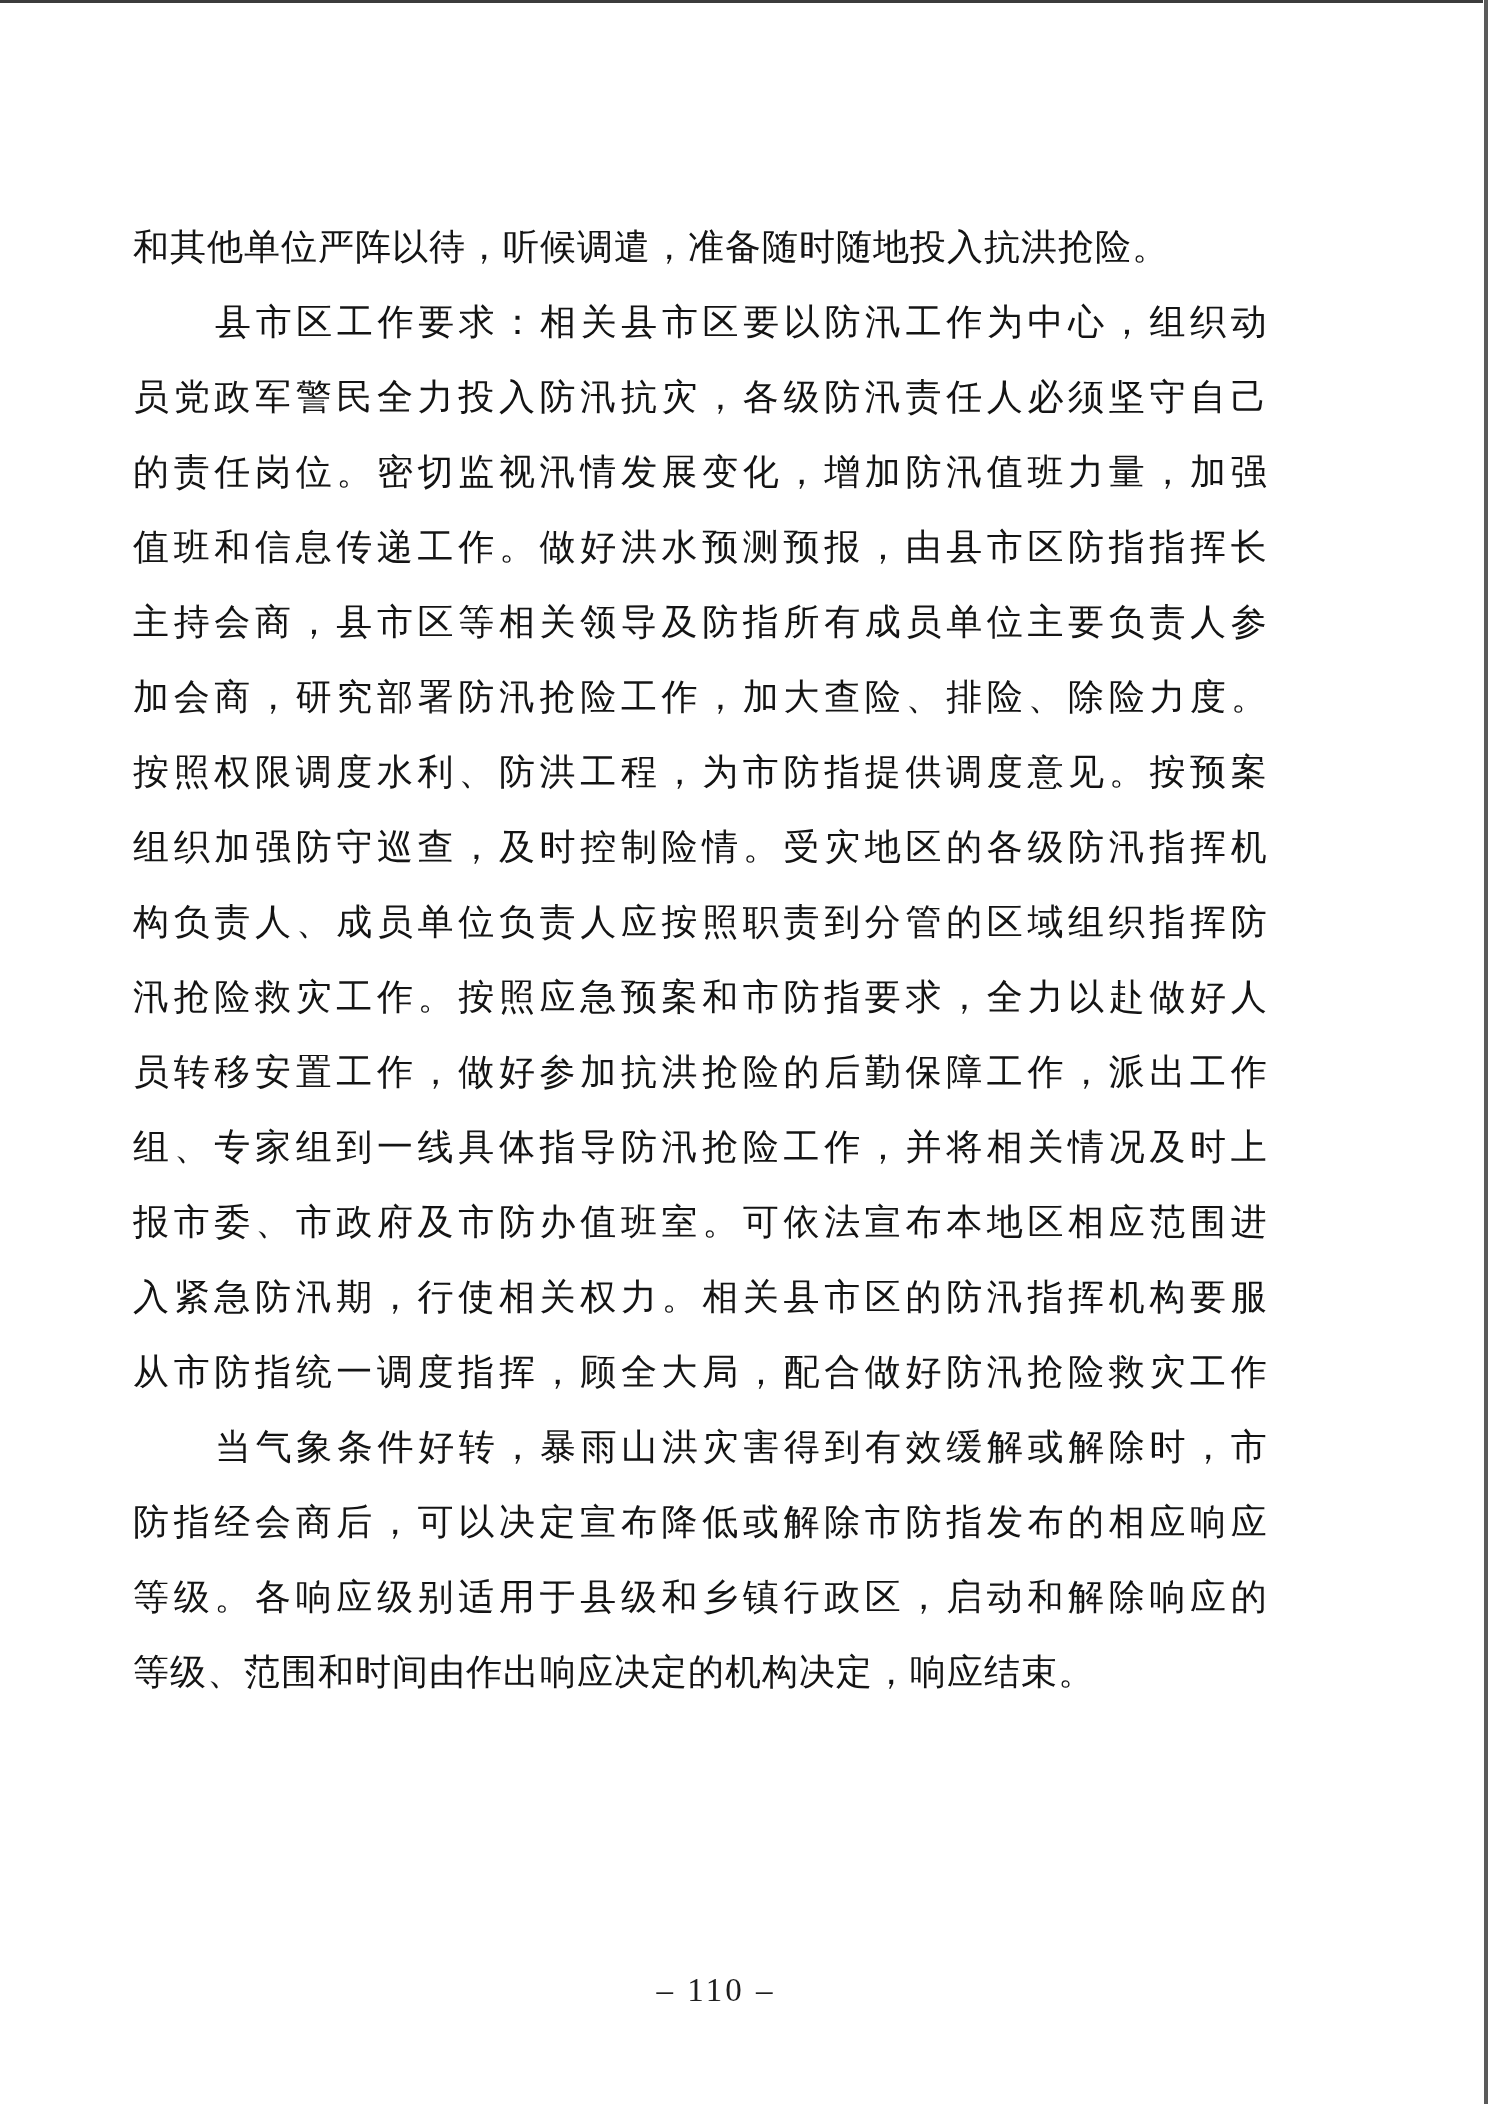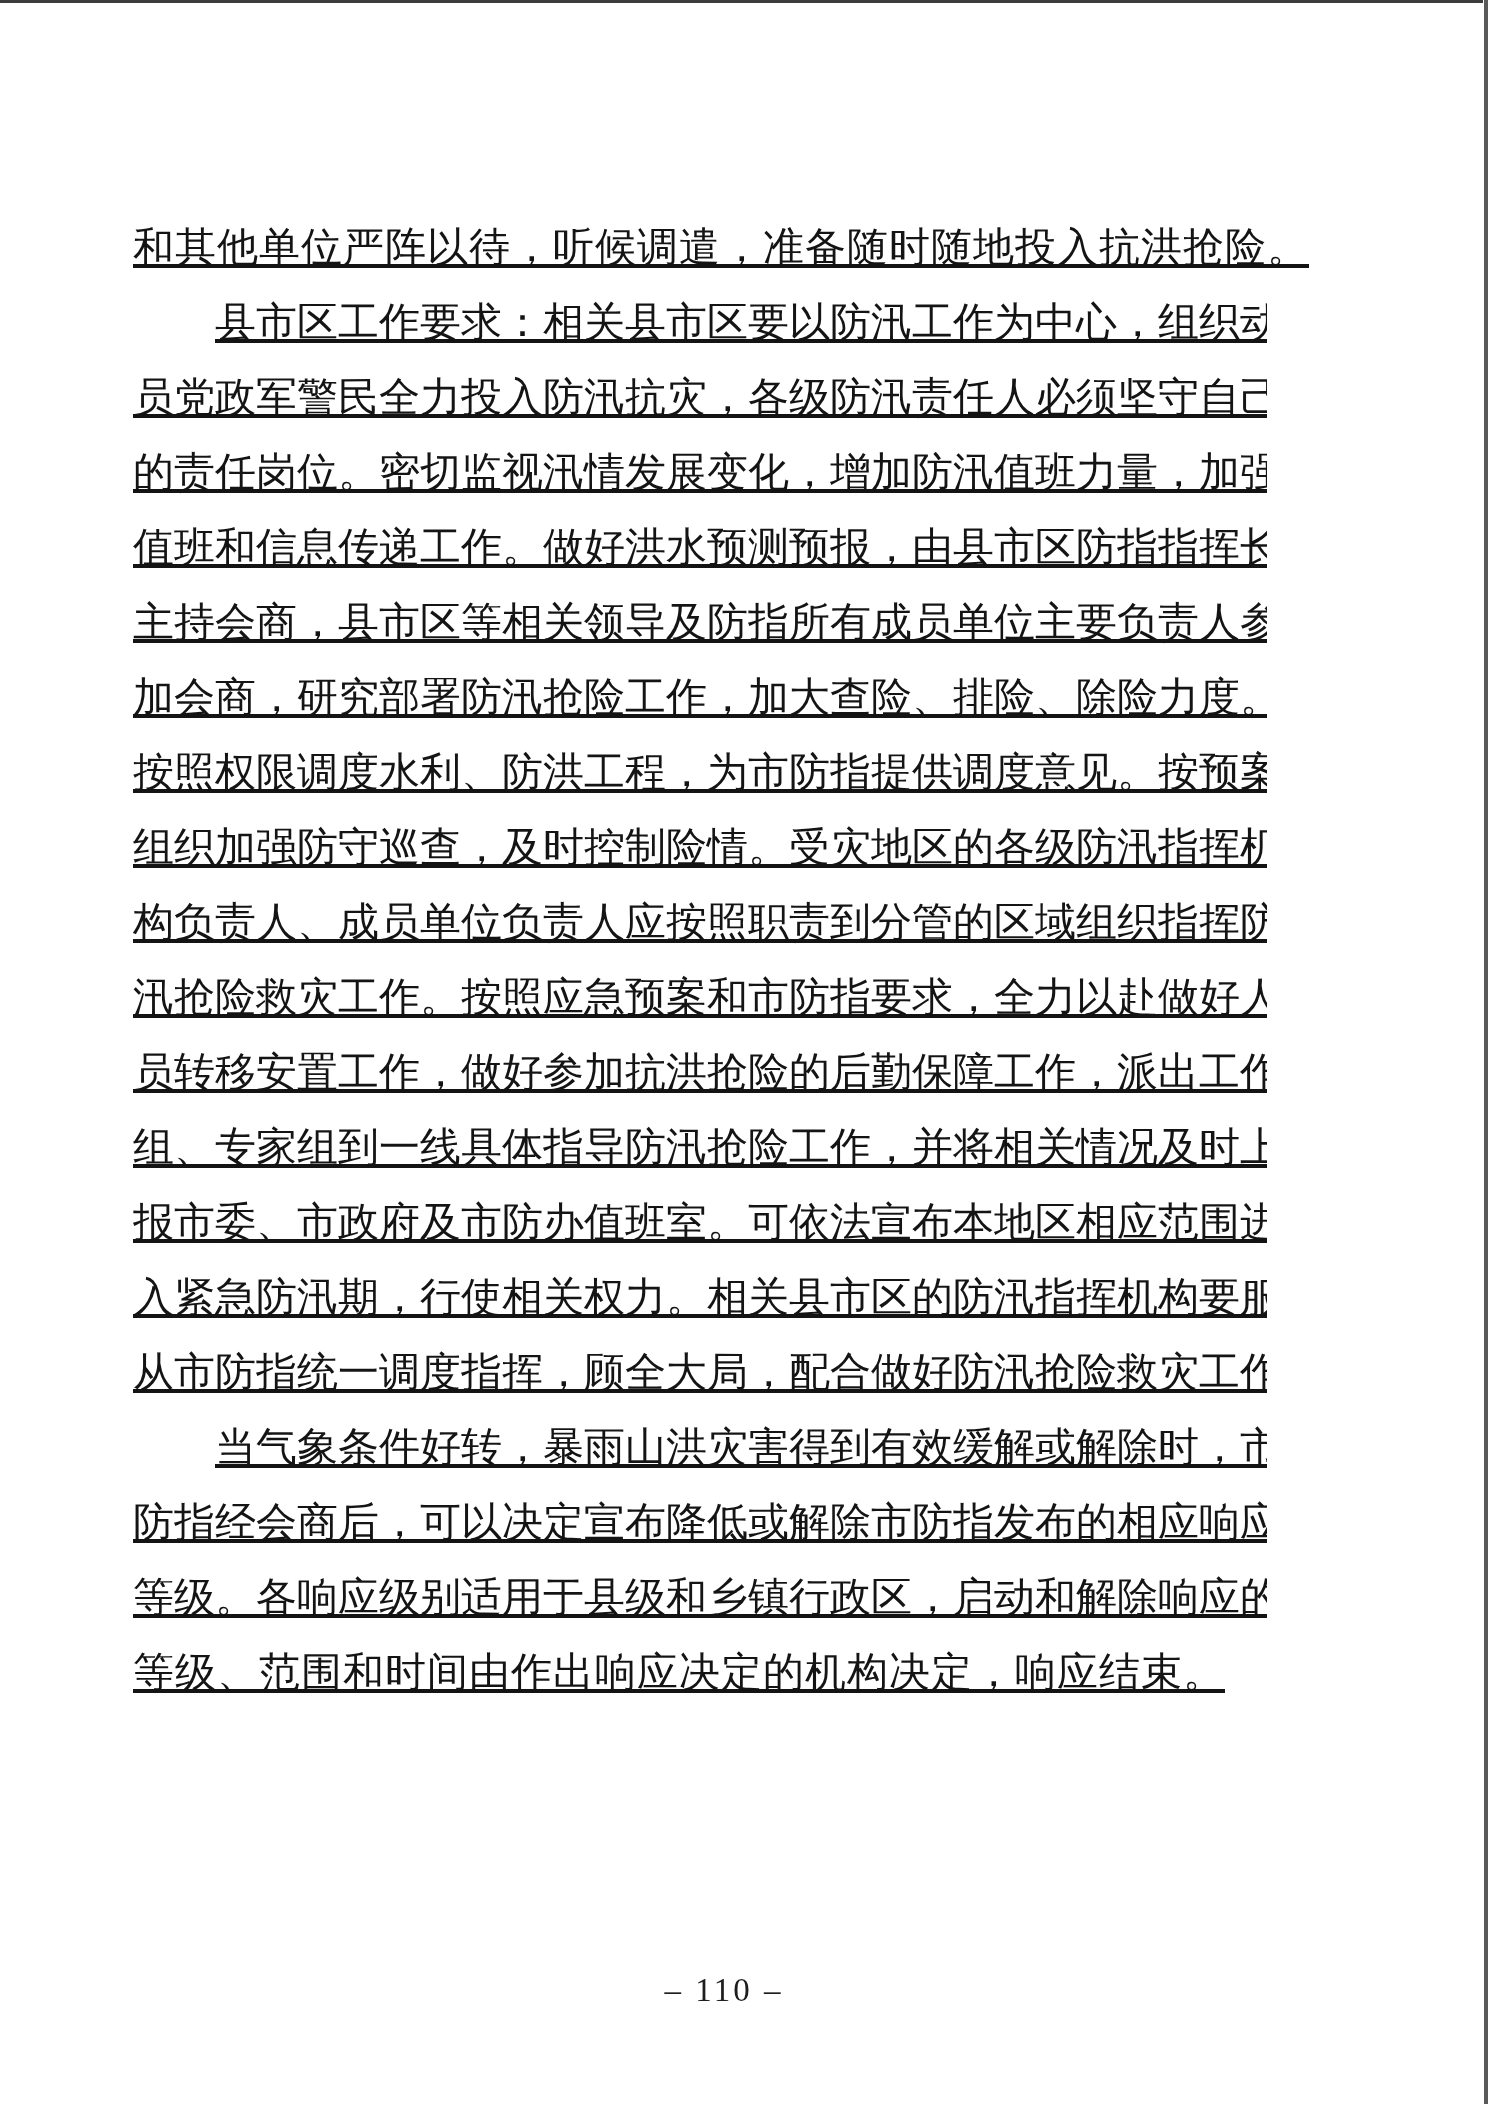--- a/index.html
+++ b/index.html
@@ -32,24 +32,23 @@
   }
   .body-text {
     position: absolute;
     left: 133px;
     top: 210px;
     width: 1134px;
   }
   .line {
     height: 75px;
     line-height: 75px;
-    font-size: 41px;
+    font-size: 36px;
     letter-spacing: 1px;
     white-space: nowrap;
-    text-decoration: underline;
   }
   .line.justify {
     display: flex;
     justify-content: space-between;
     letter-spacing: 0;
     white-space: normal;
     overflow: hidden;
   }
   .line.justify span {
     flex: 0 0 auto;
@@ -62,21 +61,20 @@
     top: 1968px;
     left: 0;
     width: 1432px;
     height: 44px;
     line-height: 44px;
     text-align: center;
     font-size: 33px;
     letter-spacing: 3px;
     color: #1e1e1e;
     font-family: "Liberation Serif", "DejaVu Serif", serif;
-    padding-left: 8px;
   }
 </style>
 </head>
 <body>
 
 <div class="page">
   <div class="edge-top"></div>
   <div class="edge-right"></div>
   <div class="body-text" id="lines">
       <div class="line">和其他单位严阵以待，听候调遣，准备随时随地投入抗洪抢险。</div>

